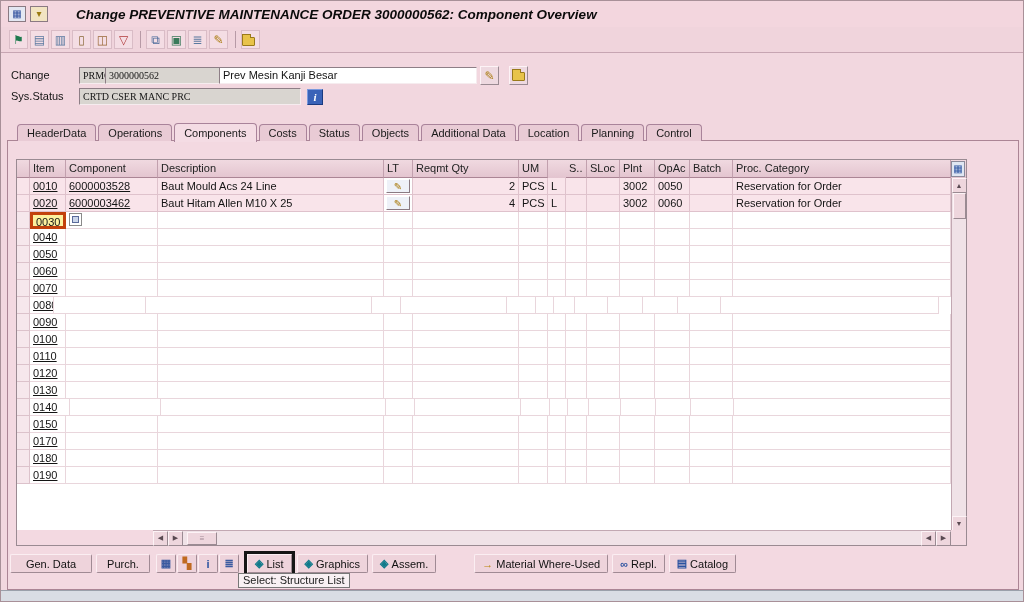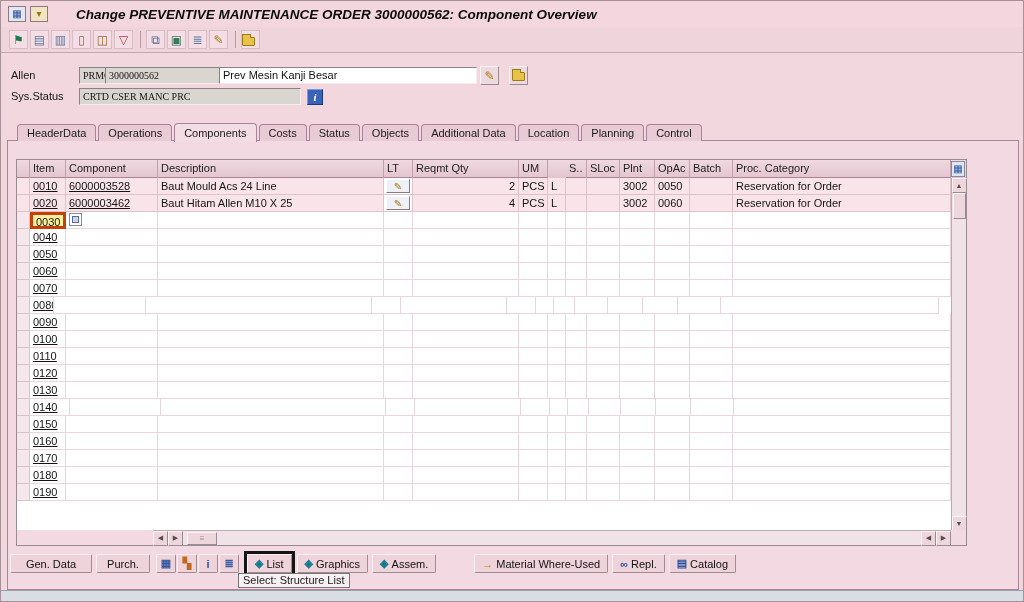--- a/index.html
+++ b/index.html
@@ -135,21 +135,21 @@
       <button class="tbtn" data-name="edit-button">
         <span data-name="edit-icon" style="color: rgb(168, 121, 10);">✎</span>
       </button>
       <span class="tsep" data-name="toolbar-separator"></span>
       <button class="tbtn" data-name="folder-button">
         <span data-name="folder-icon" class="folder"></span>
       </button>
     </div>
 
   <div class="formarea" data-name="header-form">
-    <span class="flabel l-order" data-name="order-label">Allen</span>
+    <span class="flabel l-order" data-name="order-label">Change</span>
     <span class="field gray mono f-type" data-name="order-type-field">PRMO</span>
     <span class="field gray mono f-num" data-name="order-number-field">3000000562</span>
     <span class="field white f-desc" data-name="order-description-field">Prev Mesin Kanji Besar</span>
     <button class="mini-btn b-pencil" data-name="edit-description-button"><span data-name="pencil-icon">✎</span></button>
     <button class="mini-btn b-folder" data-name="services-for-object-button"><span class="folder" data-name="folder-icon"></span></button>
     <span class="flabel l-status" data-name="sys-status-label">Sys.Status</span>
     <span class="field gray mono f-status" data-name="sys-status-field">CRTD CSER MANC PRC</span>
     <button class="mini-btn b-info" data-name="status-info-button"><span class="info-i" data-name="info-icon">i</span></button>
   </div>
 
@@ -426,36 +426,20 @@
             <div class="cell c-ic" data-name="ic-cell" style="width: 18px;"></div>
             <div class="cell c-s" data-name="s-cell" style="width: 21px;"></div>
             <div class="cell c-sloc" data-name="sloc-cell" style="width: 33px;"></div>
             <div class="cell c-plnt" data-name="plnt-cell" style="width: 35px;"></div>
             <div class="cell c-opac" data-name="opac-cell" style="width: 35px;"></div>
             <div class="cell c-batch" data-name="batch-cell" style="width: 43px;"></div>
             <div class="cell c-category" data-name="category-cell" style="width: 218px;"></div>
           </div>
           <div class="grow" data-name="table-row">
             <div class="cell sel" data-name="row-selector"></div>
-            <div class="cell c-item" data-name="item-cell" style="width: 36px;">0160</div>
-            <div class="cell c-component" data-name="component-cell" style="width: 92px;"></div>
-            <div class="cell c-description" data-name="description-cell" style="width: 226px;"></div>
-            <div class="cell c-lt" data-name="lt-cell" style="width: 29px;"></div>
-            <div class="cell c-qty" data-name="qty-cell" style="width: 106px; text-align: right;"></div>
-            <div class="cell c-um" data-name="um-cell" style="width: 29px;"></div>
-            <div class="cell c-ic" data-name="ic-cell" style="width: 18px;"></div>
-            <div class="cell c-s" data-name="s-cell" style="width: 21px;"></div>
-            <div class="cell c-sloc" data-name="sloc-cell" style="width: 33px;"></div>
-            <div class="cell c-plnt" data-name="plnt-cell" style="width: 35px;"></div>
-            <div class="cell c-opac" data-name="opac-cell" style="width: 35px;"></div>
-            <div class="cell c-batch" data-name="batch-cell" style="width: 43px;"></div>
-            <div class="cell c-category" data-name="category-cell" style="width: 218px;"></div>
-          </div>
-          <div class="grow" data-name="table-row">
-            <div class="cell sel" data-name="row-selector"></div>
             <div class="cell c-item" data-name="item-cell" style="width: 36px;">0170</div>
             <div class="cell c-component" data-name="component-cell" style="width: 92px;"></div>
             <div class="cell c-description" data-name="description-cell" style="width: 226px;"></div>
             <div class="cell c-lt" data-name="lt-cell" style="width: 29px;"></div>
             <div class="cell c-qty" data-name="qty-cell" style="width: 106px; text-align: right;"></div>
             <div class="cell c-um" data-name="um-cell" style="width: 29px;"></div>
             <div class="cell c-ic" data-name="ic-cell" style="width: 18px;"></div>
             <div class="cell c-s" data-name="s-cell" style="width: 21px;"></div>
             <div class="cell c-sloc" data-name="sloc-cell" style="width: 33px;"></div>
             <div class="cell c-plnt" data-name="plnt-cell" style="width: 35px;"></div>

